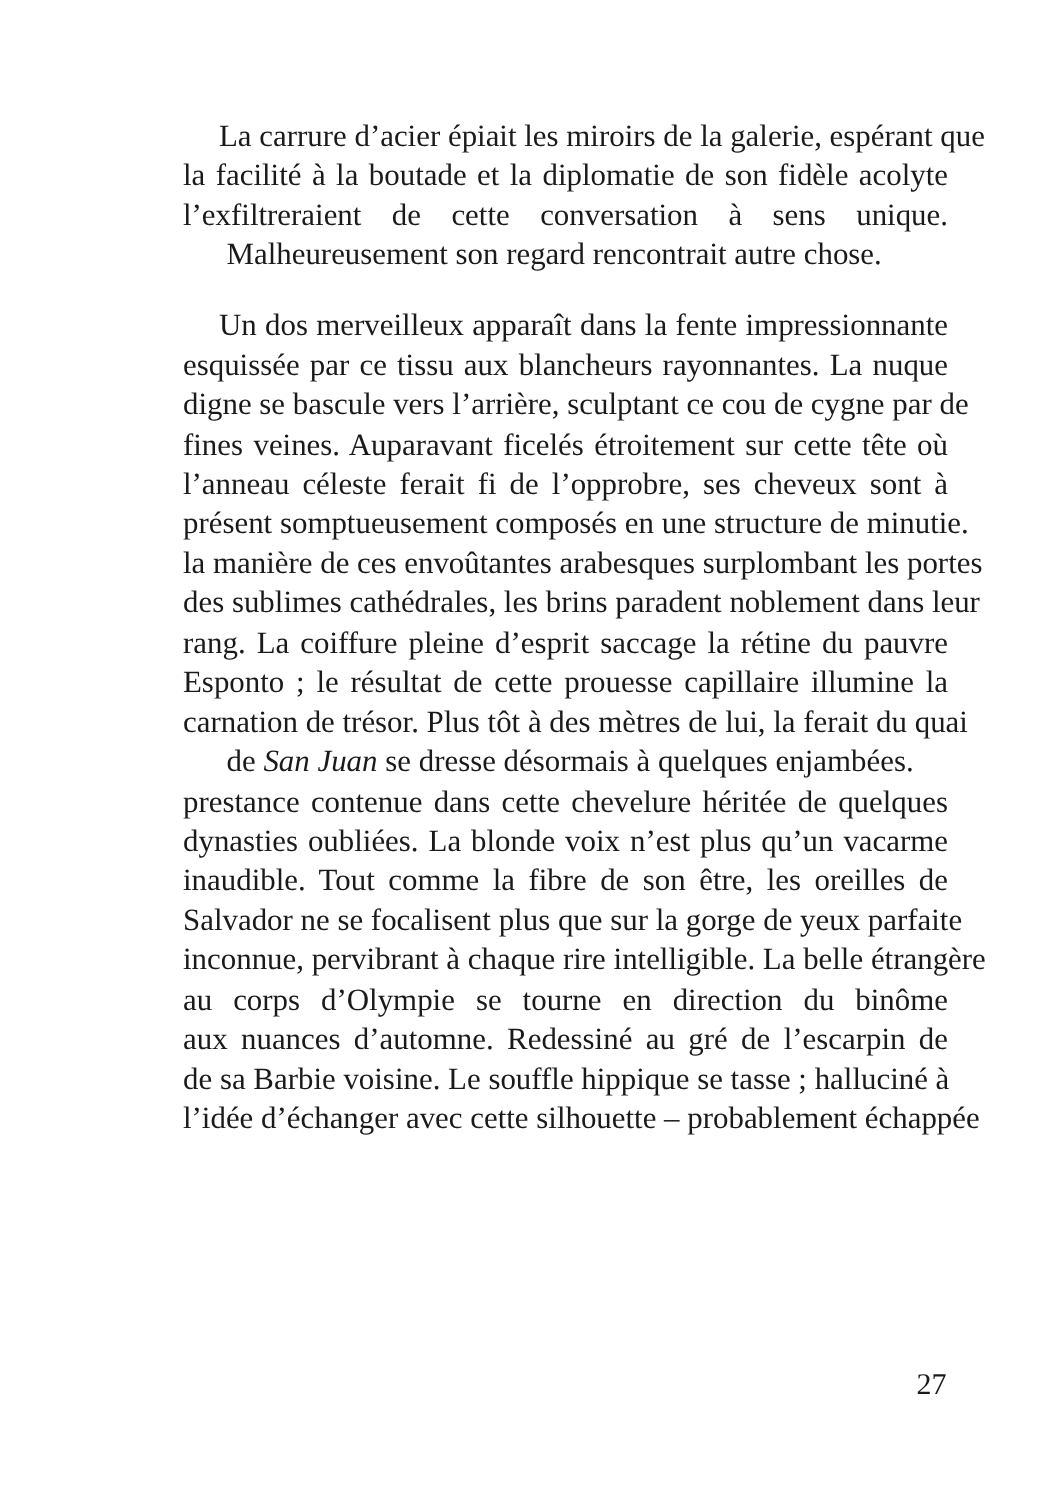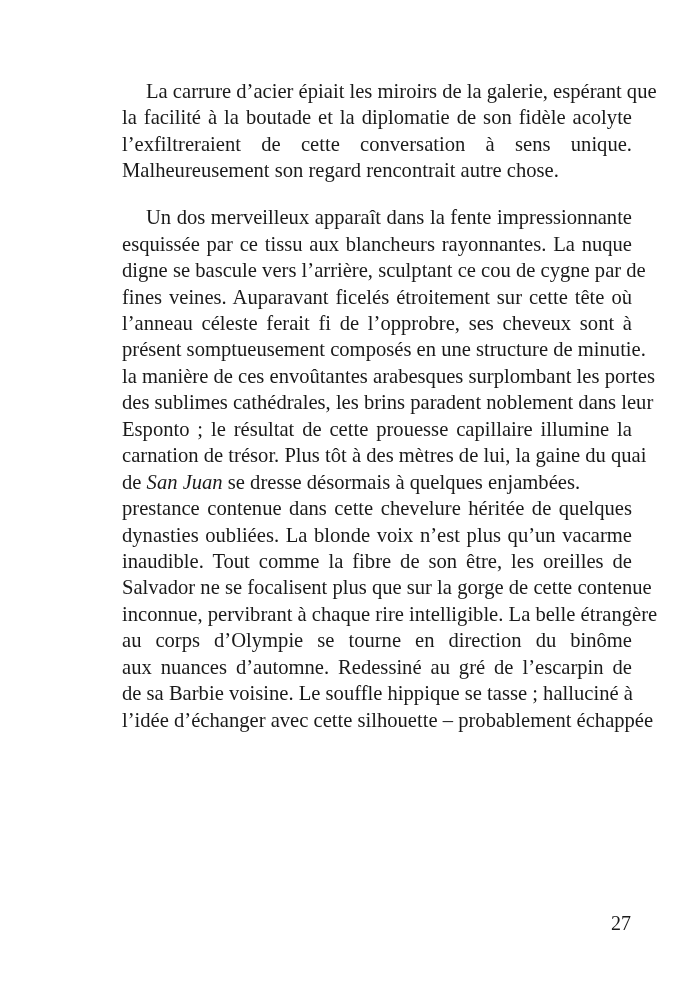--- a/index.html
+++ b/index.html
@@ -36,20 +36,21 @@
       text-align-last: justify;
       white-space: nowrap;
       height: 26.45px;
       overflow: visible;
     }
     .line.first {
       text-indent: 24px;
     }
     .line.last {
       text-align-last: left;
+      margin-left: 29px;
     }
     .line span.it {
       font-style: italic;
     }
     .page-number {
       position: absolute;
       left: 607px;
       top: 911px;
       font-size: 20px;
       line-height: 24px;
@@ -70,30 +71,31 @@
 
     <div class="para-block" style="margin-top:20.5px">
       <span class="line first">Un dos merveilleux apparaît dans la fente impressionnante</span>
       <span class="line">esquissée par ce tissu aux blancheurs rayonnantes. La nuque</span>
       <span class="line">digne se bascule vers l’arrière, sculptant ce cou de cygne par de</span>
       <span class="line">fines veines. Auparavant ficelés étroitement sur cette tête où</span>
       <span class="line">l’anneau céleste ferait fi de l’opprobre, ses cheveux sont à</span>
       <span class="line">présent somptueusement composés en une structure de minutie.</span>
       <span class="line">la manière de ces envoûtantes arabesques surplombant les portes</span>
       <span class="line">des sublimes cathédrales, les brins paradent noblement dans leur</span>
+      <span class="line">rang. La coiffure pleine d’esprit saccage la rétine du pauvre</span>
       <span class="line">Esponto ; le résultat de cette prouesse capillaire illumine la</span>
-      <span class="line">carnation de trésor. Plus tôt à des mètres de lui, la gaine du quai</span>
+      <span class="line">carnation de trésor. Plus tôt à des mètres de lui, la ferait du quai</span>
       <span class="line last"><span>de </span><span class="it">San Juan</span><span> se dresse désormais à quelques enjambées.</span></span>
     </div>
 
     <div class="para-block">
       <span class="line">prestance contenue dans cette chevelure héritée de quelques</span>
       <span class="line">dynasties oubliées. La blonde voix n’est plus qu’un vacarme</span>
       <span class="line">inaudible. Tout comme la fibre de son être, les oreilles de</span>
-      <span class="line">Salvador ne se focalisent plus que sur la gorge de cette contenue</span>
+      <span class="line">Salvador ne se focalisent plus que sur la gorge de yeux parfaite</span>
       <span class="line">inconnue, pervibrant à chaque rire intelligible. La belle étrangère</span>
       <span class="line">au corps d’Olympie se tourne en direction du binôme</span>
       <span class="line">aux nuances d’automne. Redessiné au gré de l’escarpin de</span>
       <span class="line">de sa Barbie voisine. Le souffle hippique se tasse ; halluciné à</span>
       <span class="line">l’idée d’échanger avec cette silhouette – probablement échappée</span>
     </div>
 
   </div>
 
   <div class="page-number">27</div>

